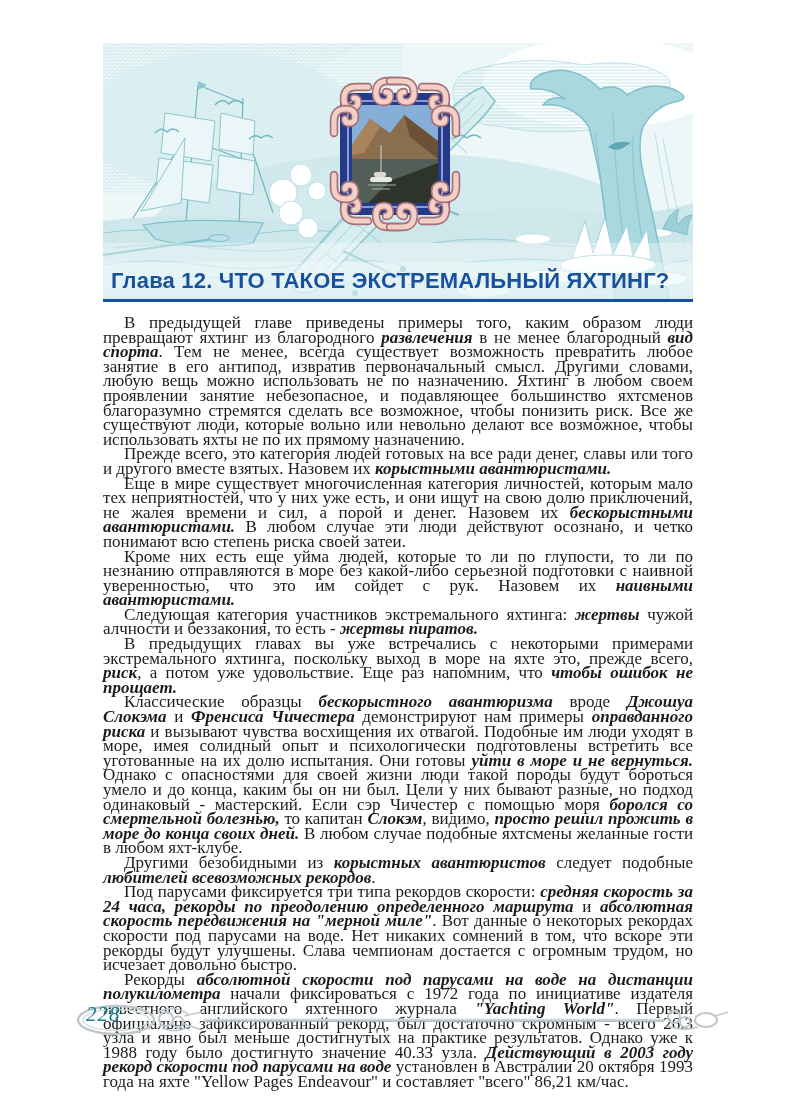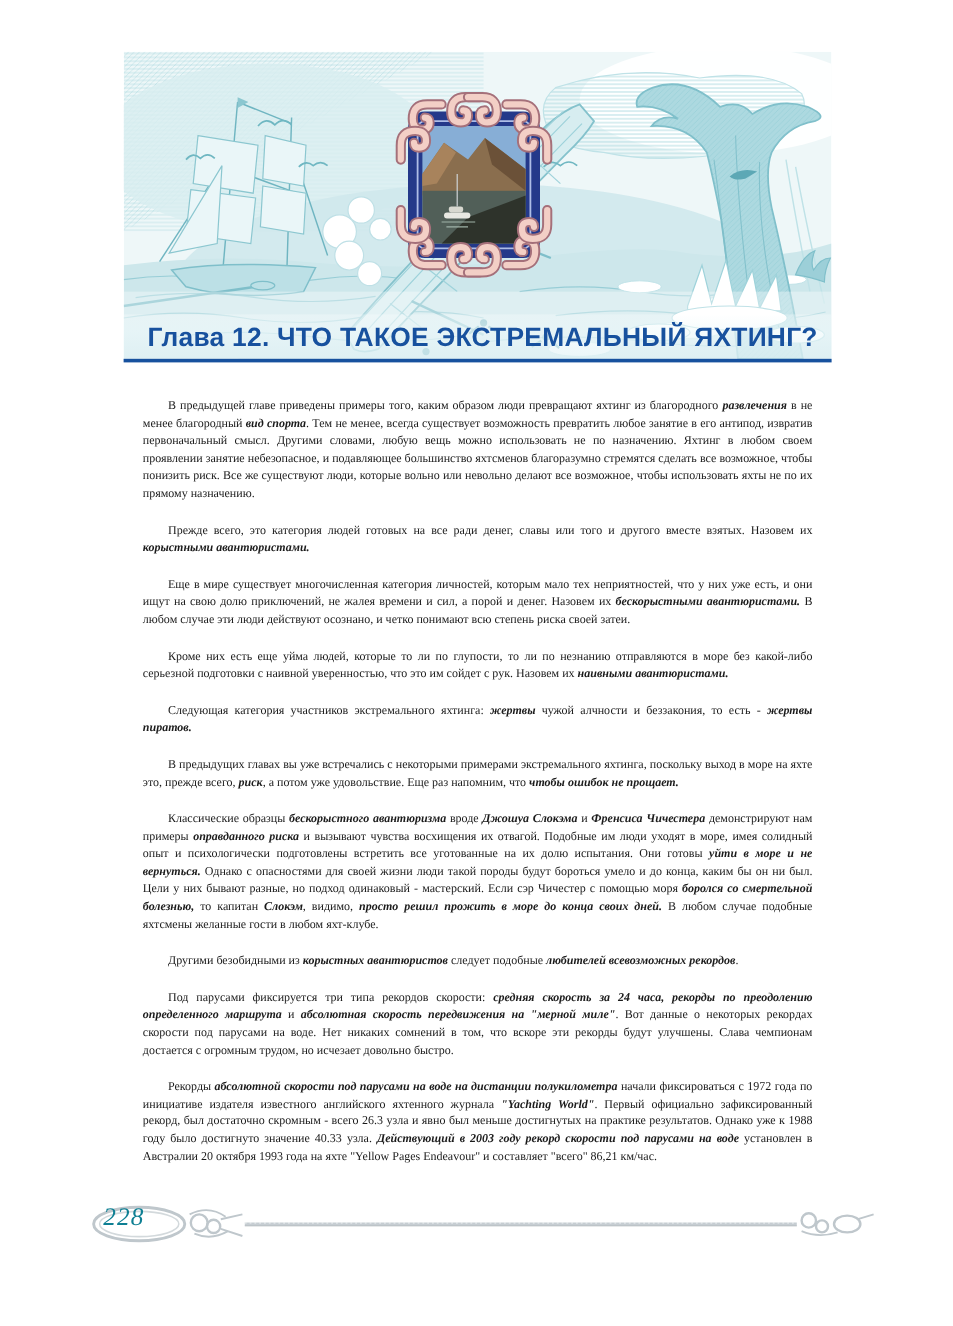--- a/index.html
+++ b/index.html
@@ -20,33 +20,33 @@
   }
   .header-art svg{display:block;}
   .title-band{
     position:absolute;left:0;bottom:0;width:590px;height:37px;
     background:linear-gradient(180deg,rgba(255,255,255,0.28),rgba(236,248,250,0.55) 40%,rgba(222,240,244,0.6));
     display:flex;align-items:center;
   }
   .chapter-title{
     font-family:"Liberation Sans",sans-serif;font-weight:700;
     font-size:22px;letter-spacing:0.2px;color:var(--title-blue);
-    white-space:nowrap;padding-left:20px;
+    white-space:nowrap;padding-left:8px;
     text-shadow:0 0 1px rgba(255,255,255,0.7);
   }
   .title-underline{
     position:absolute;left:103px;top:299px;width:590px;height:3px;
     background:var(--title-blue);
   }
   .body-text{
     position:absolute;left:103px;top:316px;width:590px;color:#1b1b1b;
   }
   .para{
-    margin:16px;text-indent:21px;text-align:justify;
-    font-size:10px;line-height:14.6px;
+    margin:0;text-indent:21px;text-align:justify;
+    font-size:17px;line-height:14.6px;
   }
   .bi{font-weight:700;font-style:italic;}
   .rn{font-weight:400;font-style:normal;}
   .footer{
     position:absolute;left:70px;top:1000px;width:664px;height:42px;
   }
   .footer svg{position:absolute;left:0;top:0;}
   .page-number{
     position:absolute;left:16px;top:2px;
     font-family:"Liberation Serif",serif;font-style:italic;

